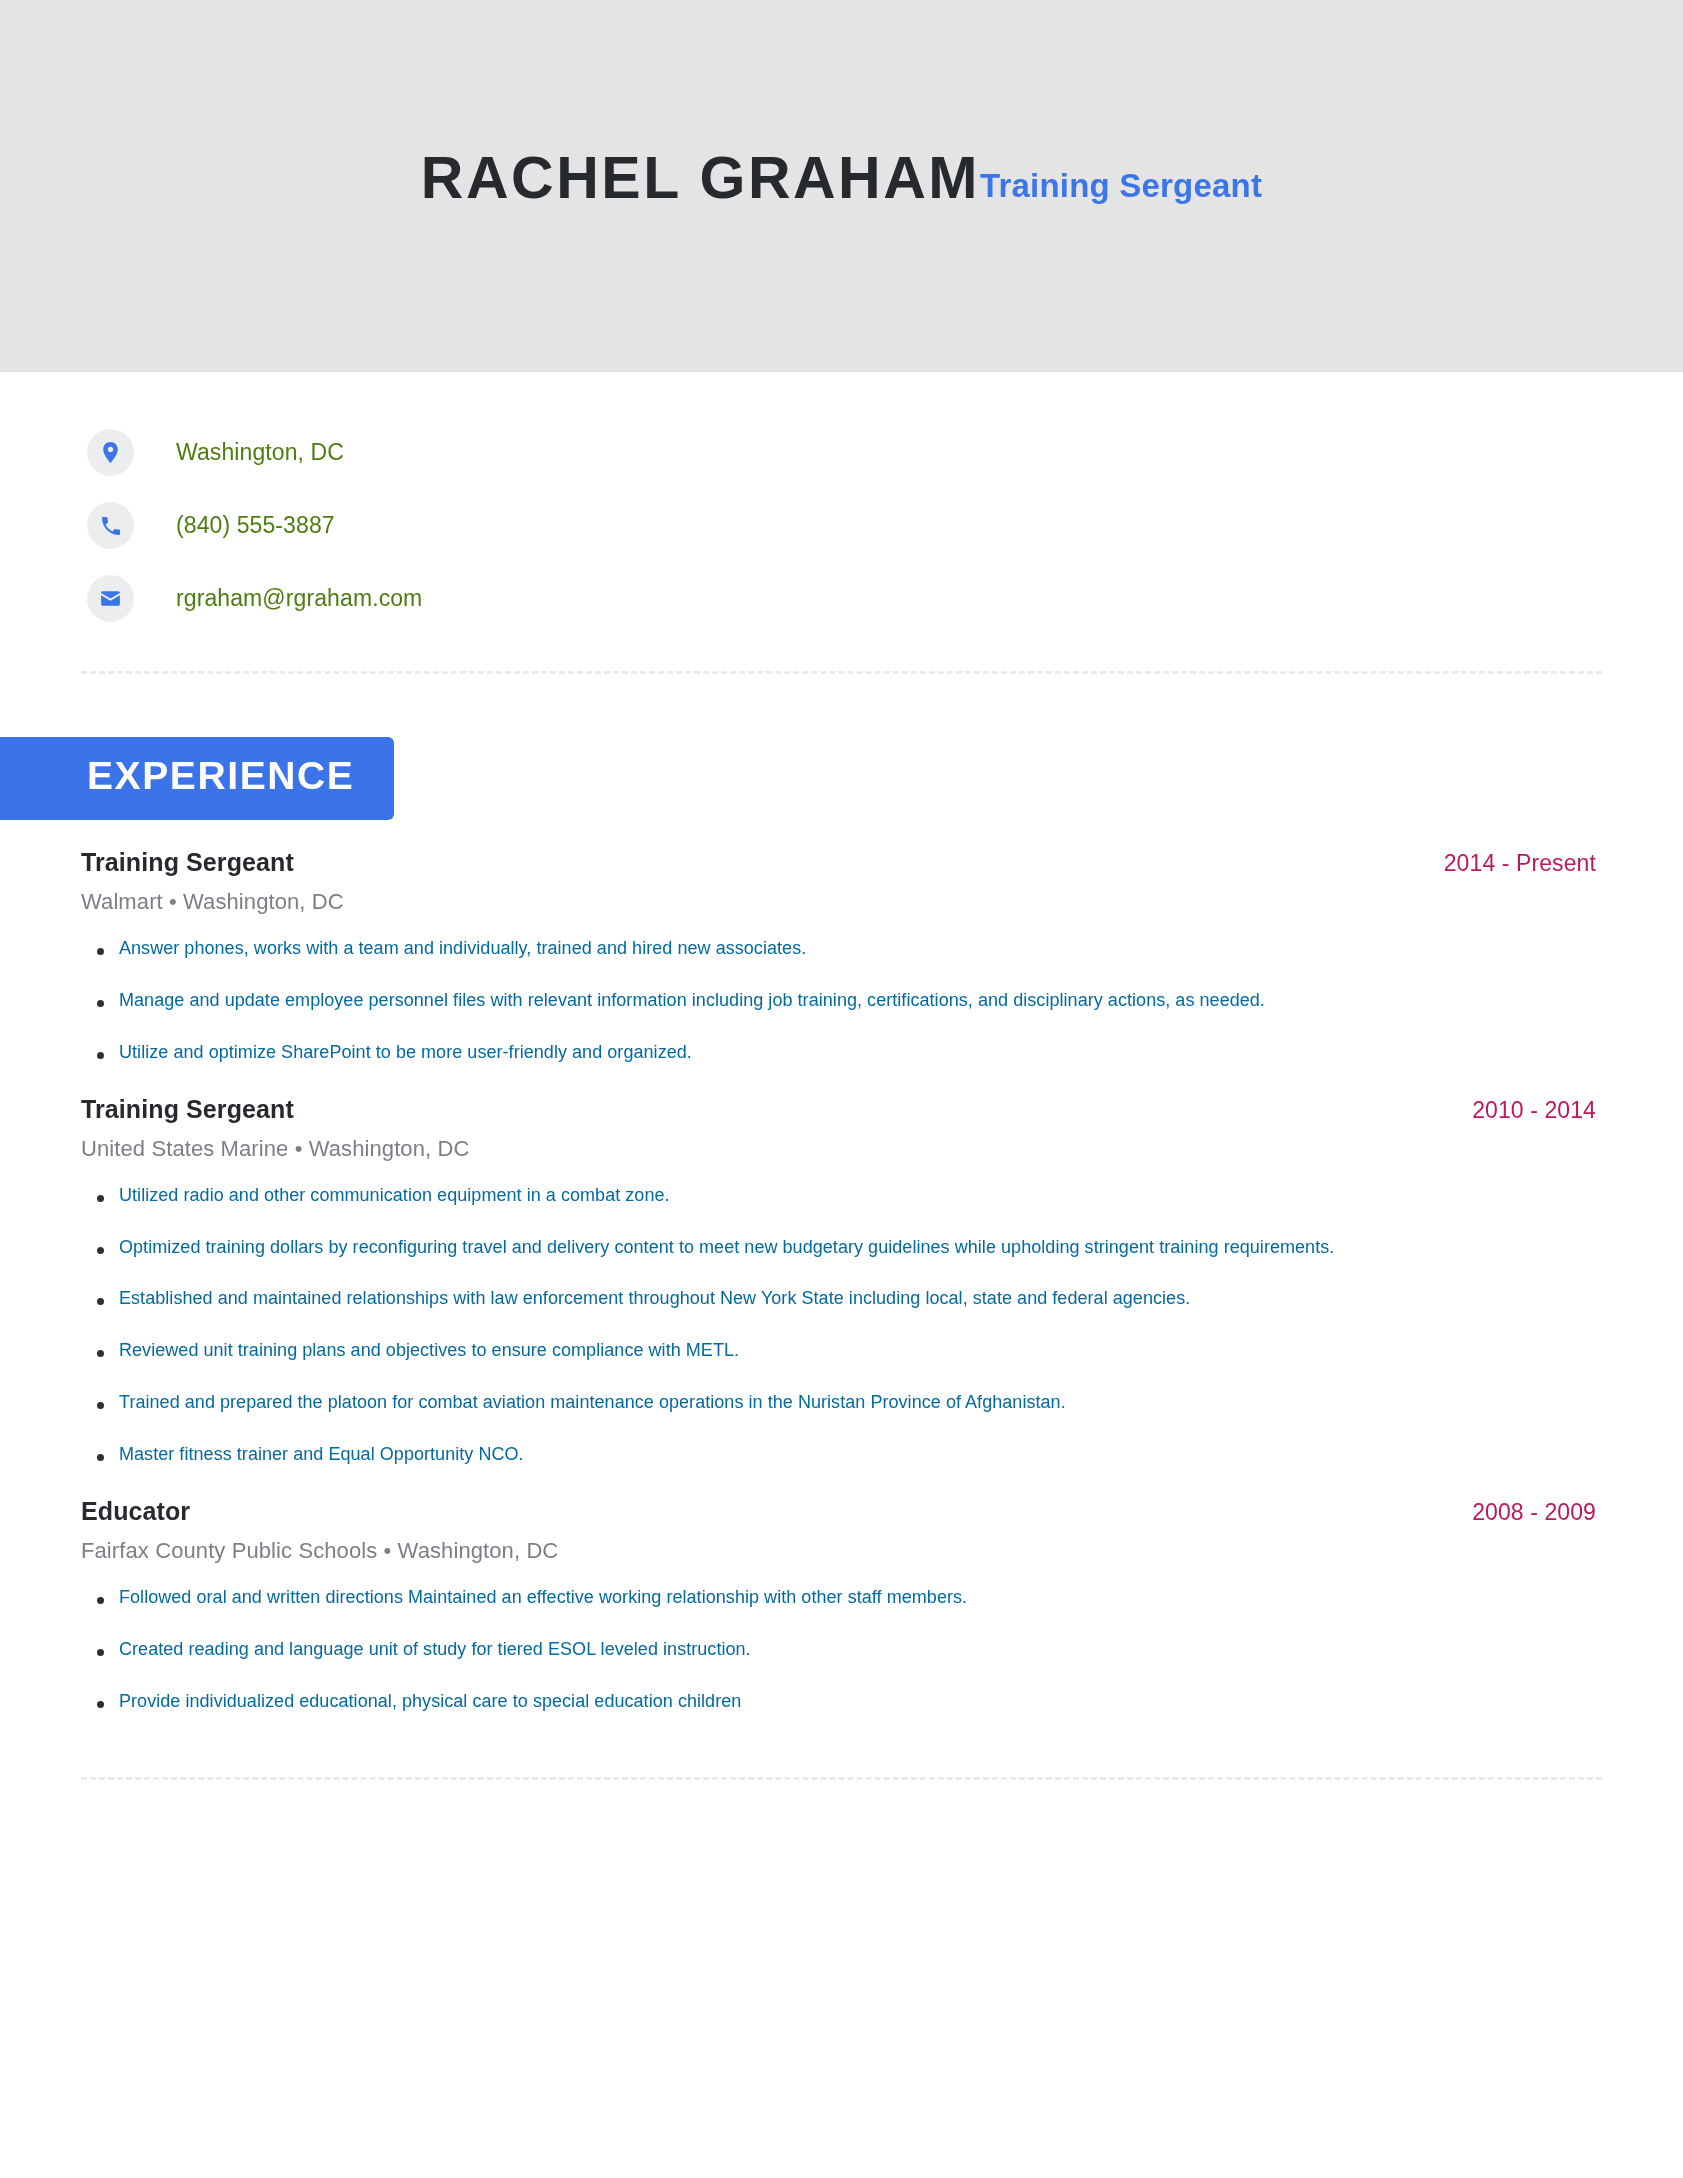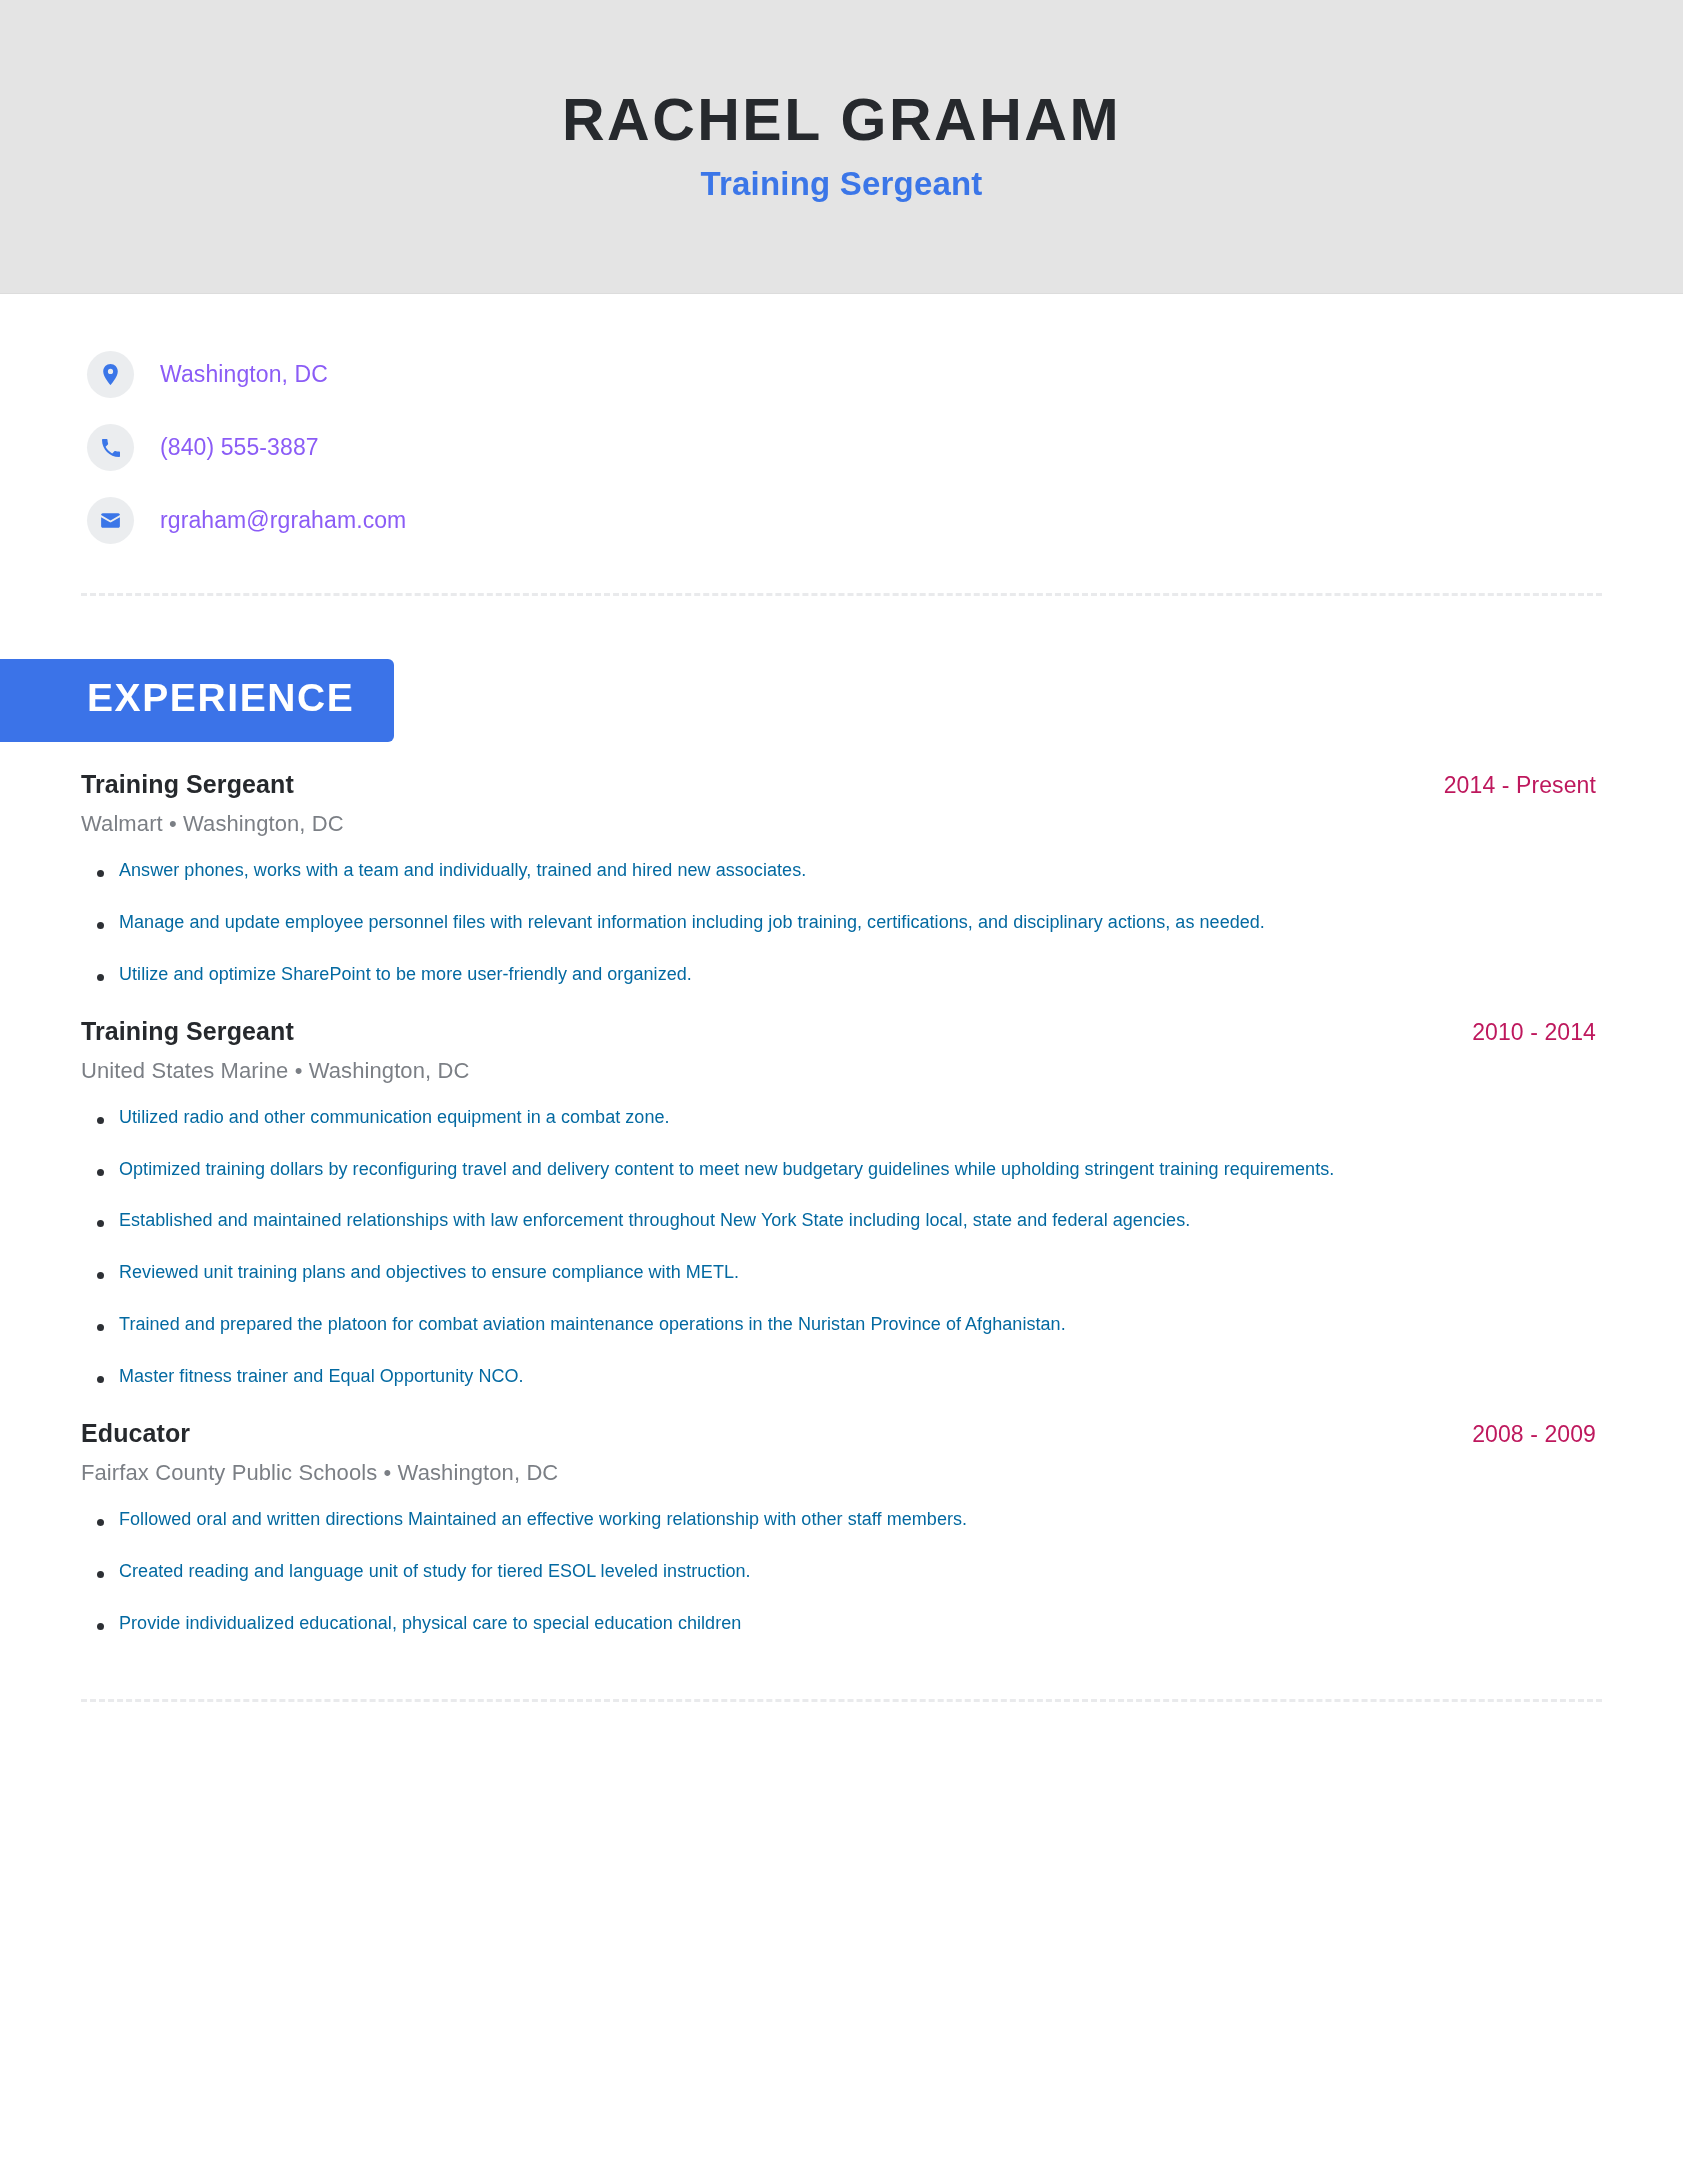--- a/index.html
+++ b/index.html
@@ -12,26 +12,26 @@
     height: 2178px;
     font-family: "Liberation Sans", "DejaVu Sans", sans-serif;
     color: #2d2d2d;
     overflow: hidden;
     position: relative;
   }
 
   
   .header {
     width: 100%;
-    height: 294px;
+    height: 372px;
     background: #e4e4e4;
     border-bottom: 1px solid #dcdcdc;
     box-sizing: border-box;
     display: flex;
-    flex-direction: column;
+    flex-direction: row;
     align-items: center;
     justify-content: center;
   }
   .header-name {
     font-size: 59px;
     font-weight: 700;
     letter-spacing: 2.5px;
     color: #26292d;
     line-height: 1.05;
     text-transform: uppercase;
@@ -59,23 +59,23 @@
     height: 47px;
     border-radius: 50%;
     background: #ebedef;
     display: flex;
     align-items: center;
     justify-content: center;
     flex: 0 0 auto;
   }
   .contact-icon svg { display: block; }
   .contact-text {
-    margin-left: 26px;
+    margin-left: 42px;
     font-size: 23px;
-    color: #8b5cf6;
+    color: #4d7c0f;
     letter-spacing: 0.1px;
   }
 
   
   .divider {
     margin: 0 0 0 81px;
     width: 1521px;
     height: 0;
     border-top: 3px dashed #e9eaec;
   }

